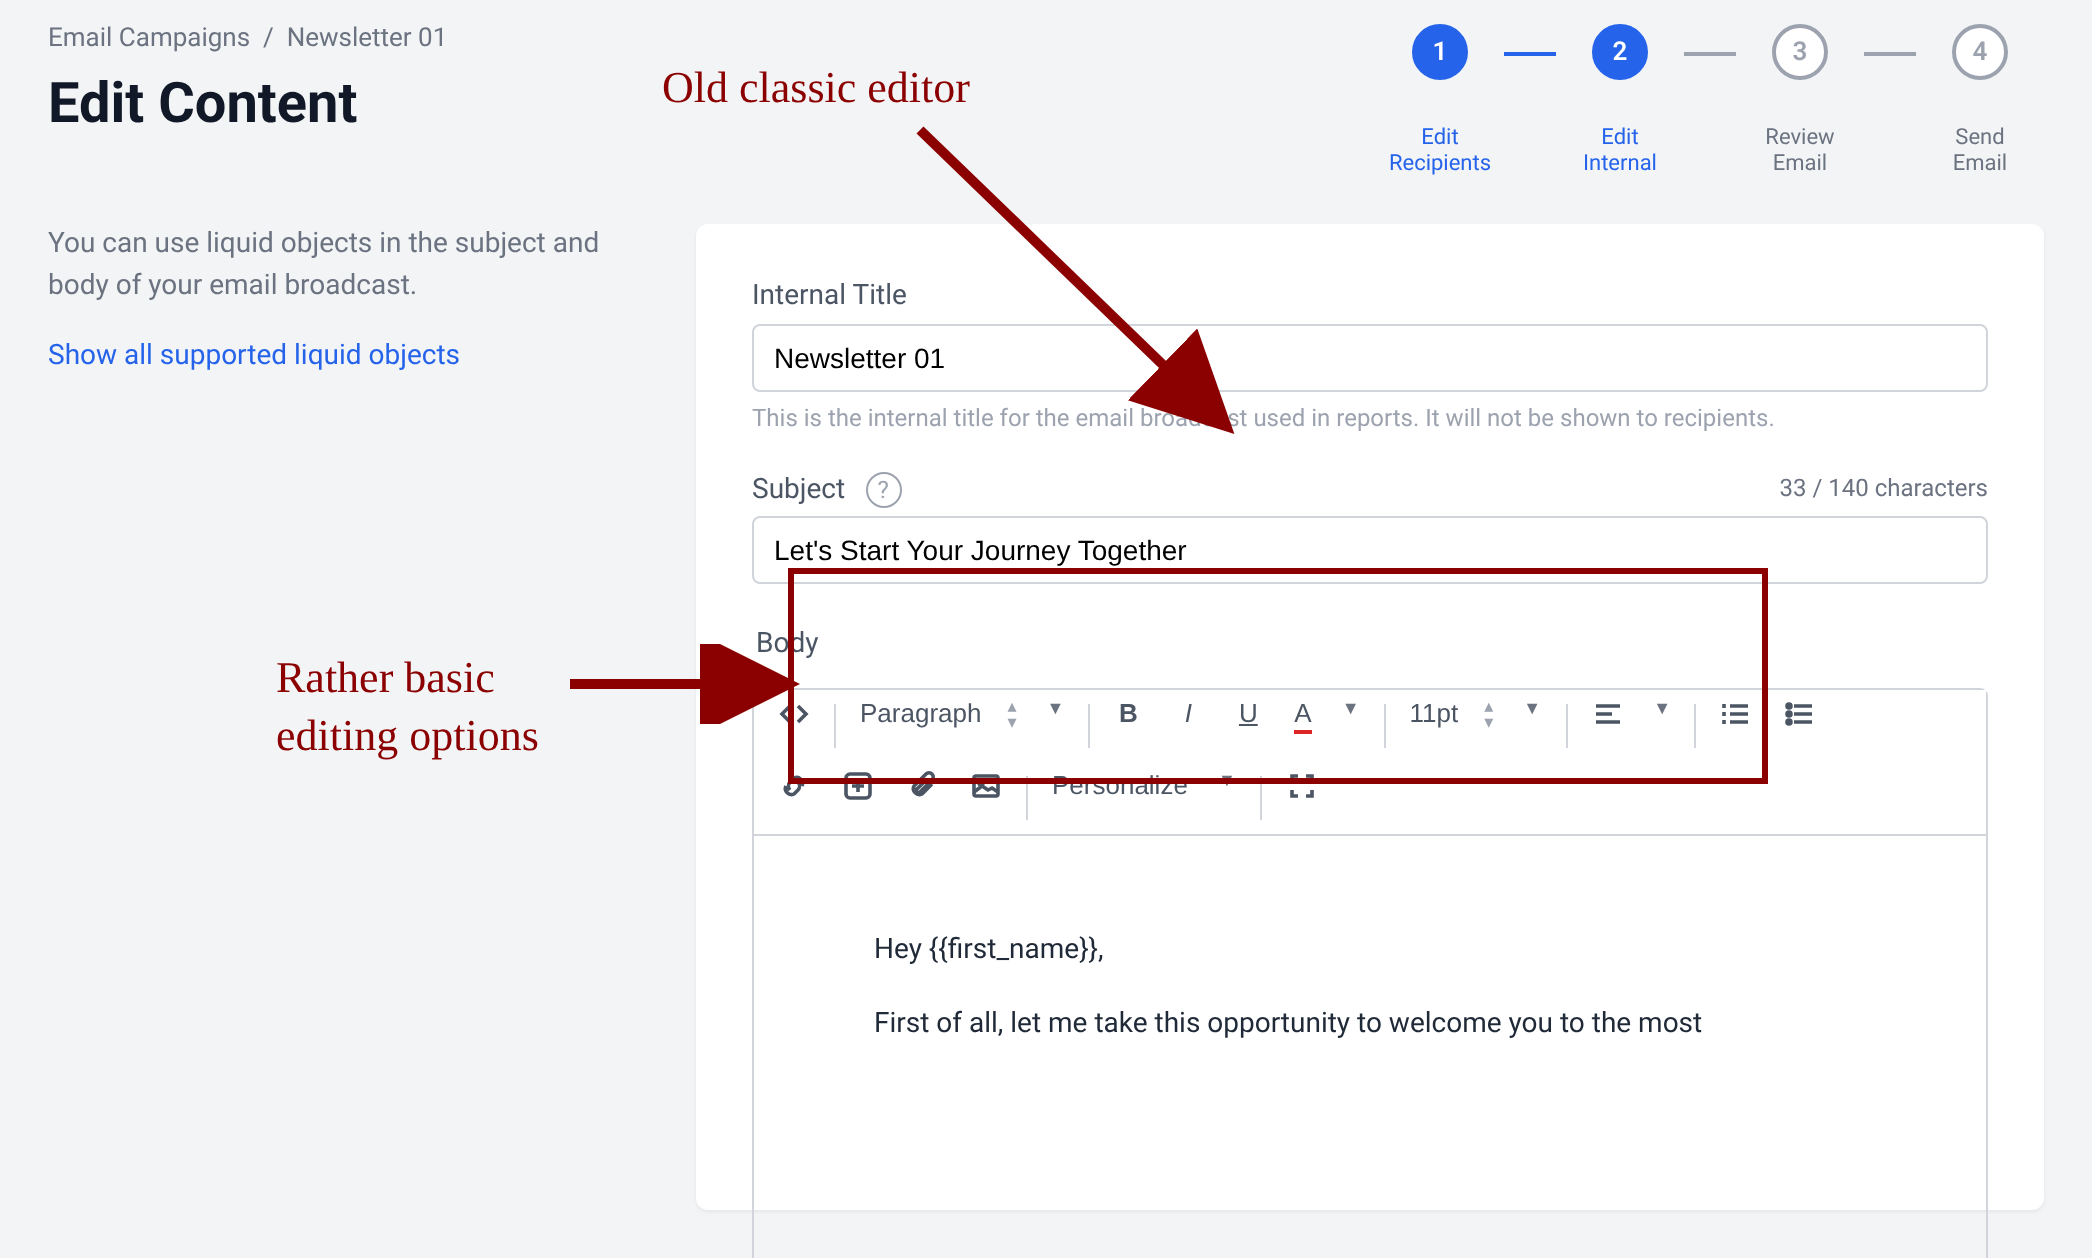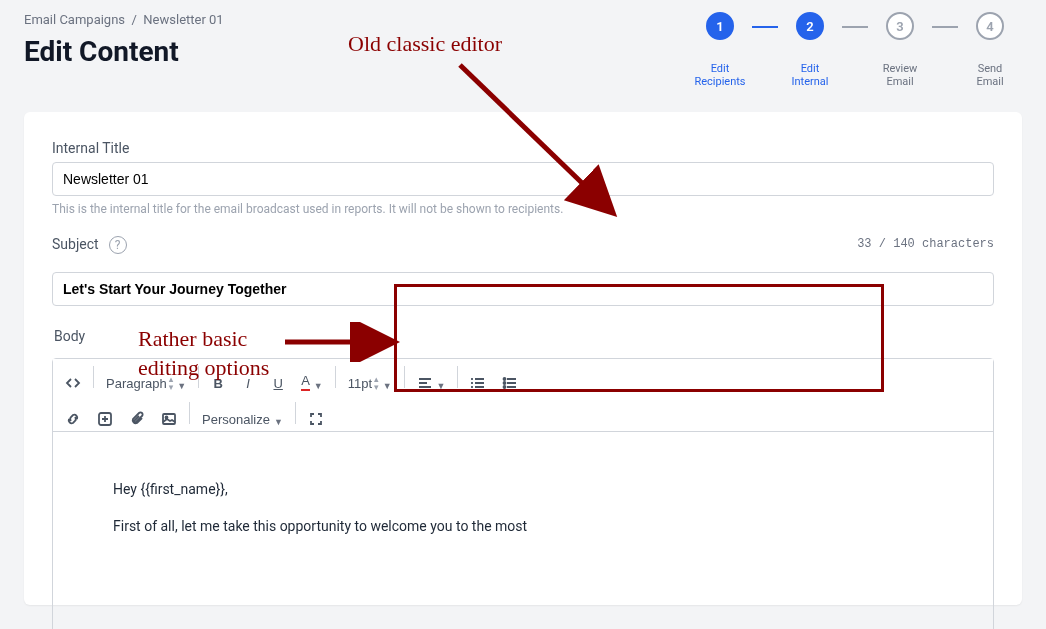--- a/index.html
+++ b/index.html
@@ -52,40 +52,40 @@
     padding: 28px; min-width: 0; position: relative;
   }
   .field-label { font-size: 14px; color: var(--gray-600); margin-bottom: 6px; display:block;}
   .field {
     width: 100%; padding: 8px 10px; font-size: 14px;
     border: 1px solid var(--border); border-radius: 4px;
     background: #fff;
   }
   .hint { font-size: 12px; color: var(--gray-400); margin-top: 6px; }
   .row-sb { display: flex; justify-content: space-between; align-items: center; }
-  .char-count { font-size: 12px; color: var(--gray-500); font-family: Liberation Mono, monospace; }
+  .char-count { font-size: 12px; color: var(--gray-500); }
   .help-icon {
     display:inline-flex; width:18px; height:18px; border:1.5px solid var(--gray-400);
     border-radius:50%; color:var(--gray-400); font-size:12px; align-items:center;
     justify-content:center; margin-left:6px; cursor:pointer;
   }
   .spacer { height: 18px; }
   
   .editor-wrap { margin-top: 10px; border: 1px solid var(--border); border-radius:4px; }
   .editor-body-label { font-size: 14px; color: var(--gray-600); padding: 4px 2px; }
   .toolbar {
     display: flex; flex-wrap: wrap; align-items: center;
     border-bottom: 1px solid var(--border);
     padding: 4px 6px; gap: 4px; background:#fff;
   }
   .tb-btn {
     min-width: 26px; height: 28px; padding: 0 6px;
-    display: inline-flex; align-items: flex-end; justify-content: center;
+    display: inline-flex; align-items: flex-start; justify-content: center;
     font-size: 13px; color: var(--gray-600);
-    border: none; background: none; cursor: pointer; border-radius:3px;
+    border: none; background: none; cursor: pointer; border-radius:3px;gap:11px;
   }
   .tb-sep { width:1px; height:22px; background: var(--border); margin:0 2px; }
   .tb-label { font-size:13px; color: var(--gray-600); }
   .caret { font-size:9px; margin-left:4px; color:var(--gray-500);}
   .sort-glyph { font-size:9px; line-height:8px; color:var(--gray-400); display:inline-block; margin-left:2px;}
   .bold-g{font-weight:700;} .ital-g{font-style:italic;} .uline-g{text-decoration:underline;}
   .editor-canvas { min-height: 220px; padding: 32px 60px; font-size: 14px; color:#1f2937; line-height:1.6; }
   
   .annot {
     position: absolute; color: var(--annot);
@@ -142,37 +142,41 @@
         <div class="step-circle">4</div>
         <div class="step-labels">
           <div>Send</div>
           <div>Email</div>
         </div>
       </div>
     </div>
   </div>
 
   <div class="main-row">
+    <div class="left-col">
+      <div class="helper-text">You can use liquid objects in the subject and body of your email broadcast.</div>
+      <a class="liquid-link">Show all supported liquid objects</a>
+    </div>
 
     <div class="card">
 
       <label class="field-label">Internal Title</label>
       <input class="field" value="Newsletter 01" style="">
       <div class="hint">This is the internal title for the email broadcast used in reports. It will not be shown to recipients.</div>
 
       <div class="spacer"></div>
 
       <div class="row-sb">
         <div>
           <span class="field-label" style="display:inline">Subject</span>
           <span class="help-icon">?</span>
         </div>
         <span class="char-count">33 / 140 characters</span>
       </div>
-      <input class="field" style="margin-top: 18px; font-weight: bold;" value="Let's Start Your Journey Together">
+      <input class="field" style="margin-top: 4px;" value="Let's Start Your Journey Together">
 
       <div class="spacer"></div>
 
       <div class="editor-body-label">Body</div>
 
       <div class="editor-wrap">
         <div class="toolbar">
 
           <button class="tb-btn">
             <svg class="icon">
@@ -262,21 +266,21 @@
         <div class="editor-canvas">
           <p>Hey {{first_name}},</p>
           <p>First of all, let me take this opportunity to welcome you to the most</p>
         </div>
       </div>
 
     </div>
   </div>
 </div>
 
-<div class="annot" style="left:348px; top:30px;">Old classic editor</div>
+<div class="annot" style="left:331px; top:30px;">Old classic editor</div>
 <svg class="arrow" style="left:450px; top:55px;" width="200" height="180">
   <defs>
       <marker id="ah1" markerWidth="12" markerHeight="12" refX="8" refY="5" orient="auto">
         <path d="M0,0 L10,5 L0,10 Z" fill="#8b0000"></path>
       </marker>
     </defs>
   <line x1="10" y1="10" x2="160" y2="155" stroke="#8b0000" stroke-width="5" marker-end="url(#ah1)"></line>
 </svg>
 
 <div class="annot" style="left:138px; top:325px;">

